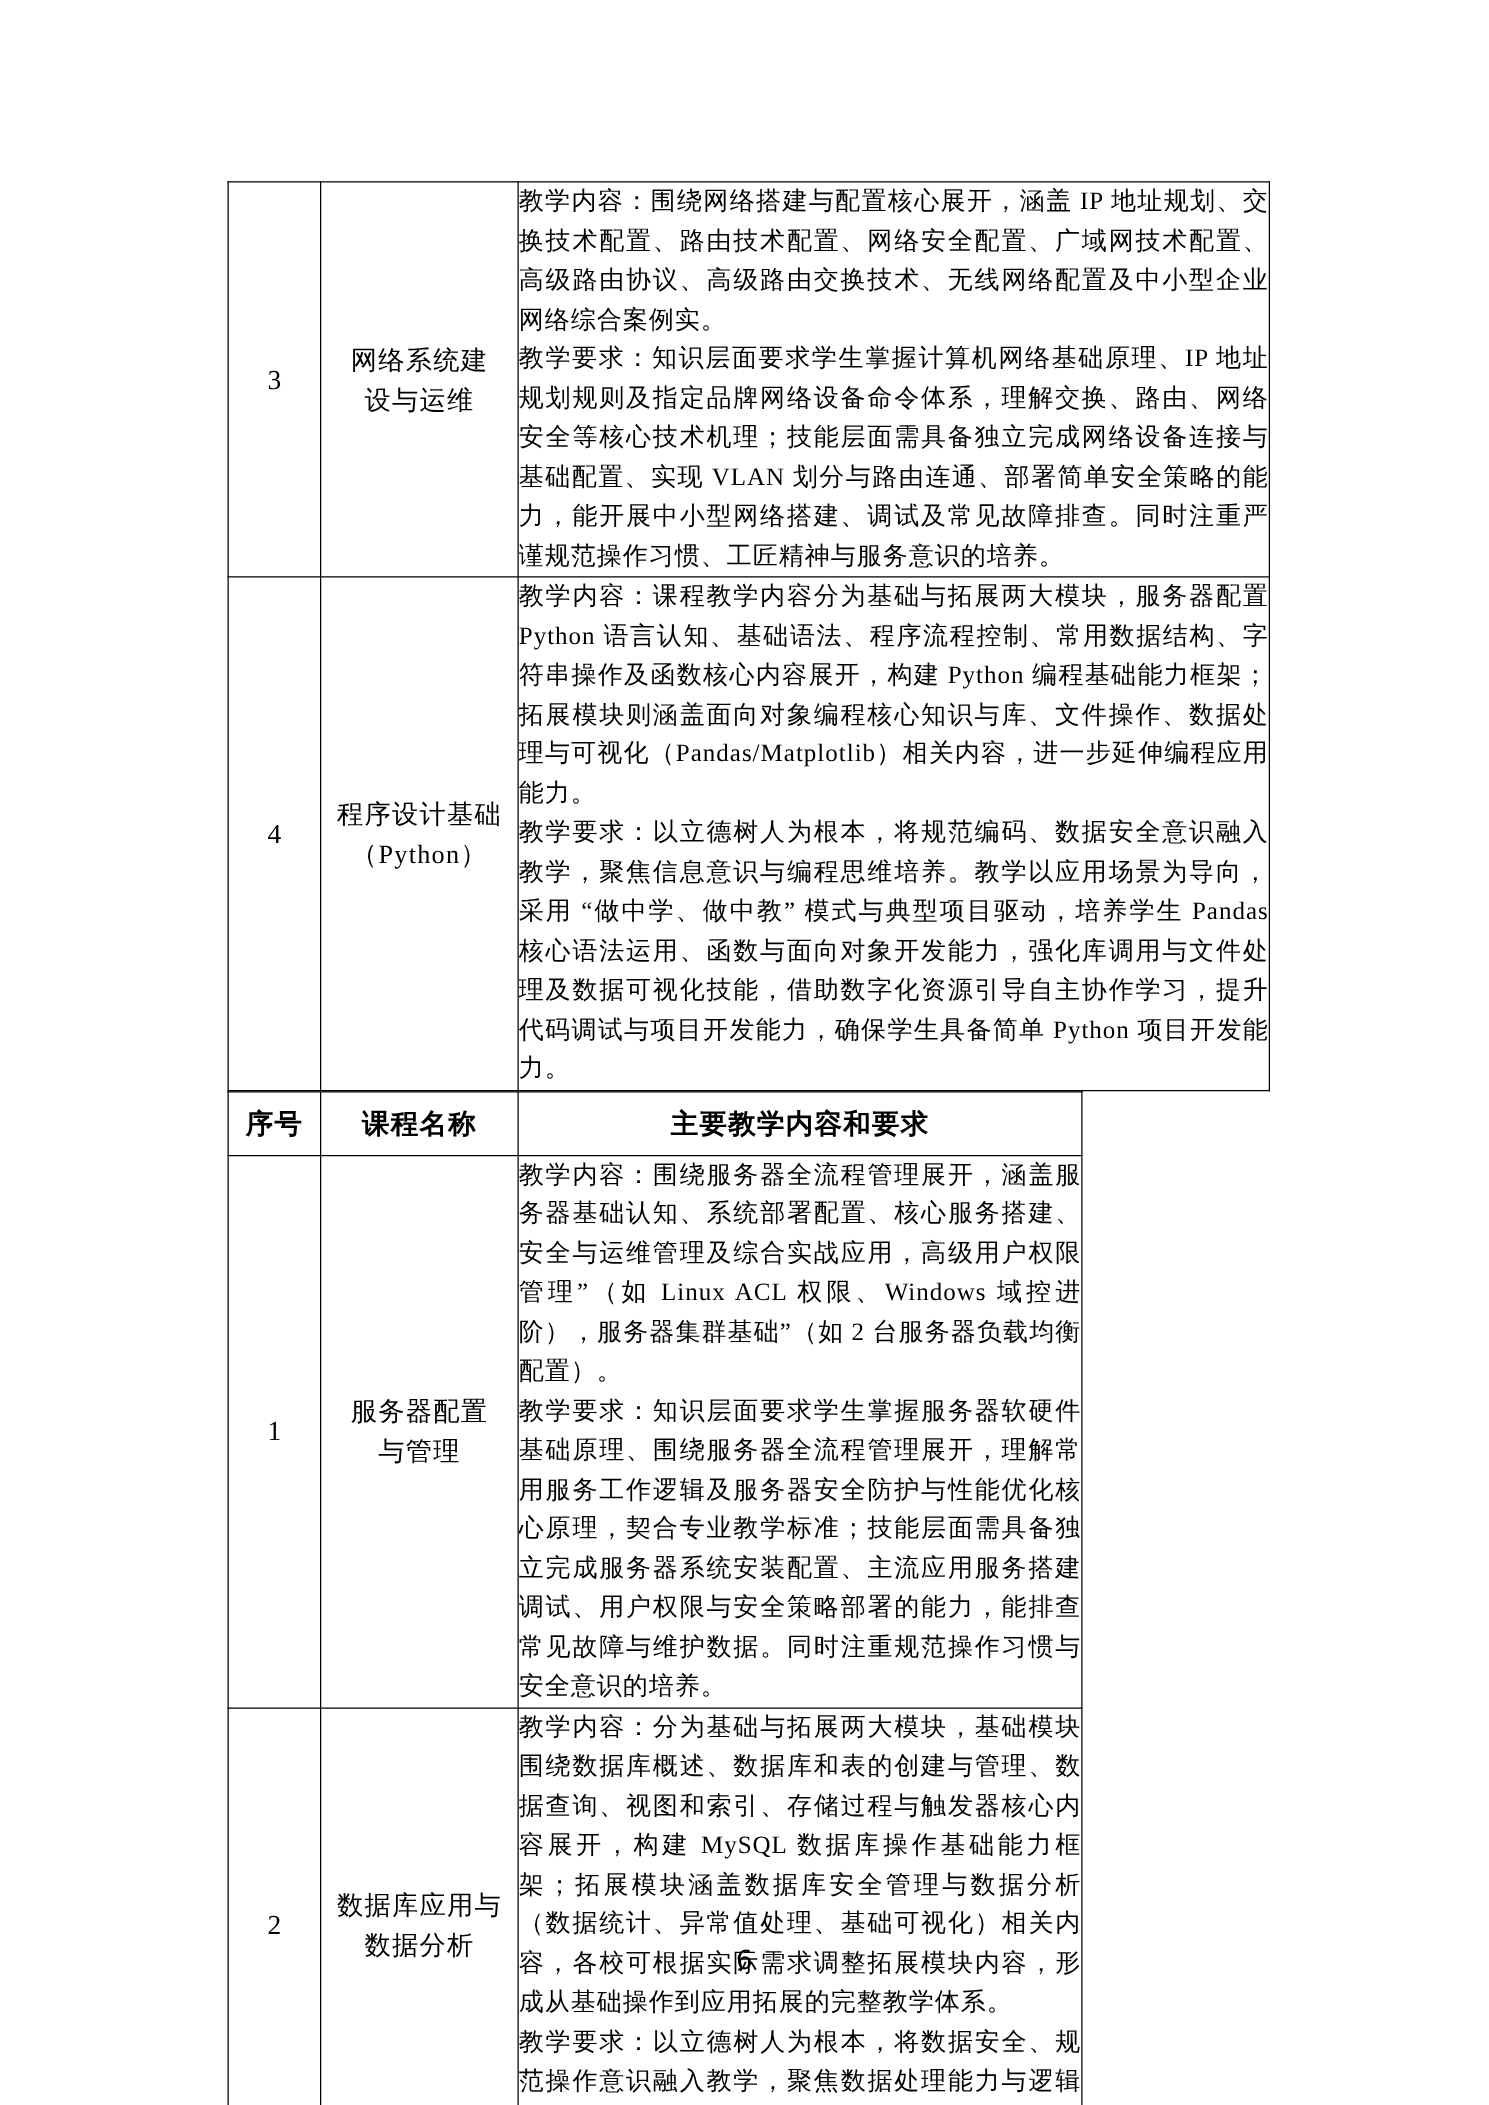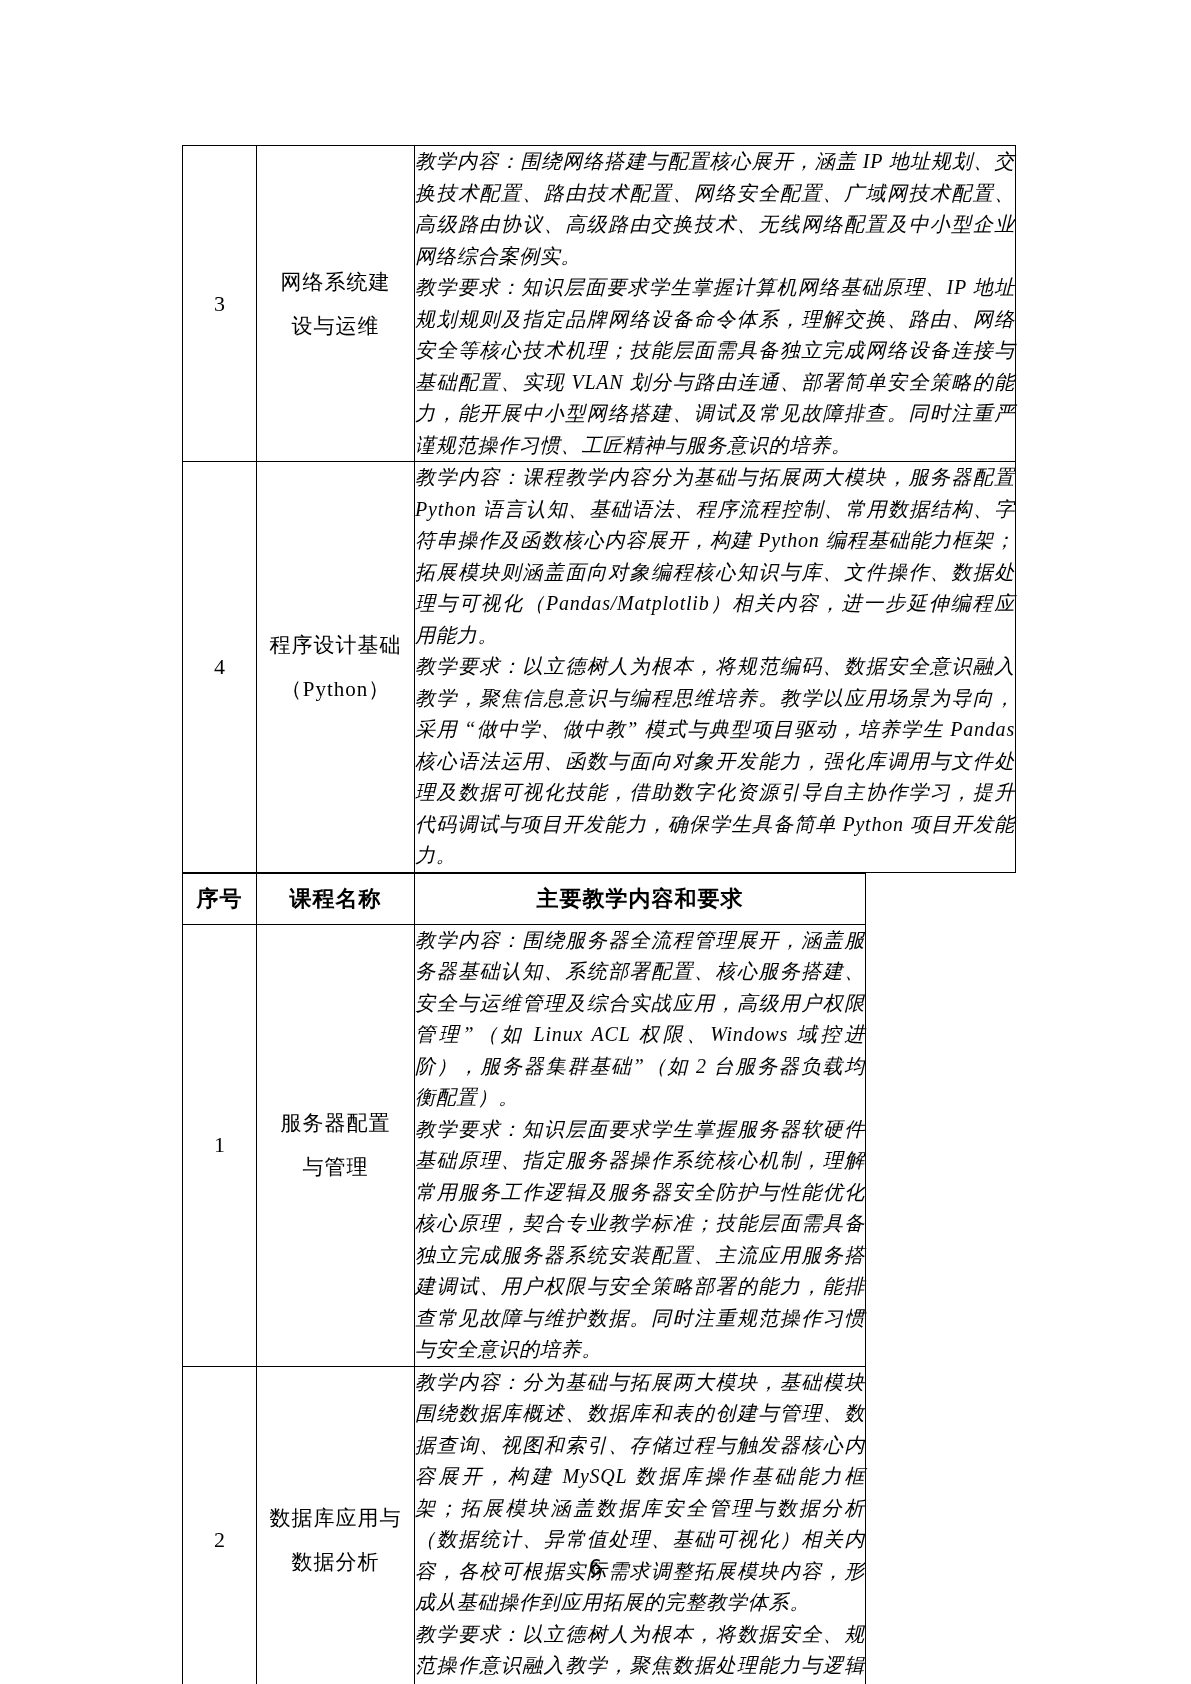--- a/index.html
+++ b/index.html
@@ -43,28 +43,27 @@
   }
   .c-no {
     width: 73px;
     text-align: center;
     font-size: 22px;
   }
   .c-name {
     width: 157px;
     text-align: center;
     font-size: 21px;
-    line-height: 44px;
+    line-height: 32px;
     white-space: pre-line;
     letter-spacing: 1px;
   }
   .c-content {
     width: 600px;
     padding: 2px 13px 2px 14px;
-    font-style: italic;
   }
   .c-content p {
     margin: 0;
     font-size: 20px;
     letter-spacing: 0.8px;
     line-height: 31.5px;
     text-align: justify;
     text-align-last: left;
     word-break: break-word;
   }
@@ -132,21 +131,21 @@
           <th class="hdr">主要教学内容和要求</th>
         </tr>
       </thead>
       <tbody>
         <tr>
           <td class="c-no">1</td>
           <td class="c-name">服务器配置
 与管理</td>
           <td class="c-content">
             <p>教学内容：围绕服务器全流程管理展开，涵盖服务器基础认知、系统部署配置、核心服务搭建、安全与运维管理及综合实战应用，高级用户权限管理”（如 Linux ACL 权限、Windows 域控进阶），服务器集群基础”（如 2 台服务器负载均衡配置）。</p>
-            <p>教学要求：知识层面要求学生掌握服务器软硬件基础原理、指定服务器操作系统核心机制，理解常用服务工作逻辑及服务器安全防护与性能优化核心原理，契合专业教学标准；技能层面需具备独立完成服务器系统安装配置、主流应用服务搭建调试、用户权限与安全策略部署的能力，能排查常见故障与维护数据。同时注重规范操作习惯与安全意识的培养。</p>
+            <p>教学要求：知识层面要求学生掌握服务器软硬件基础原理、围绕服务器全流程管理展开，理解常用服务工作逻辑及服务器安全防护与性能优化核心原理，契合专业教学标准；技能层面需具备独立完成服务器系统安装配置、主流应用服务搭建调试、用户权限与安全策略部署的能力，能排查常见故障与维护数据。同时注重规范操作习惯与安全意识的培养。</p>
           </td>
         </tr>
         <tr>
           <td class="c-no">2</td>
           <td class="c-name">数据库应用与
 数据分析</td>
           <td class="c-content">
             <p>教学内容：分为基础与拓展两大模块，基础模块围绕数据库概述、数据库和表的创建与管理、数据查询、视图和索引、存储过程与触发器核心内容展开，构建 MySQL 数据库操作基础能力框架；拓展模块涵盖数据库安全管理与数据分析（数据统计、异常值处理、基础可视化）相关内容，各校可根据实际需求调整拓展模块内容，形成从基础操作到应用拓展的完整教学体系。</p>
             <p>教学要求：以立德树人为根本，将数据安全、规范操作意识融入教学，聚焦数据处理能力与逻辑思维培养。教学以岗位需求为导</p>
           </td>

